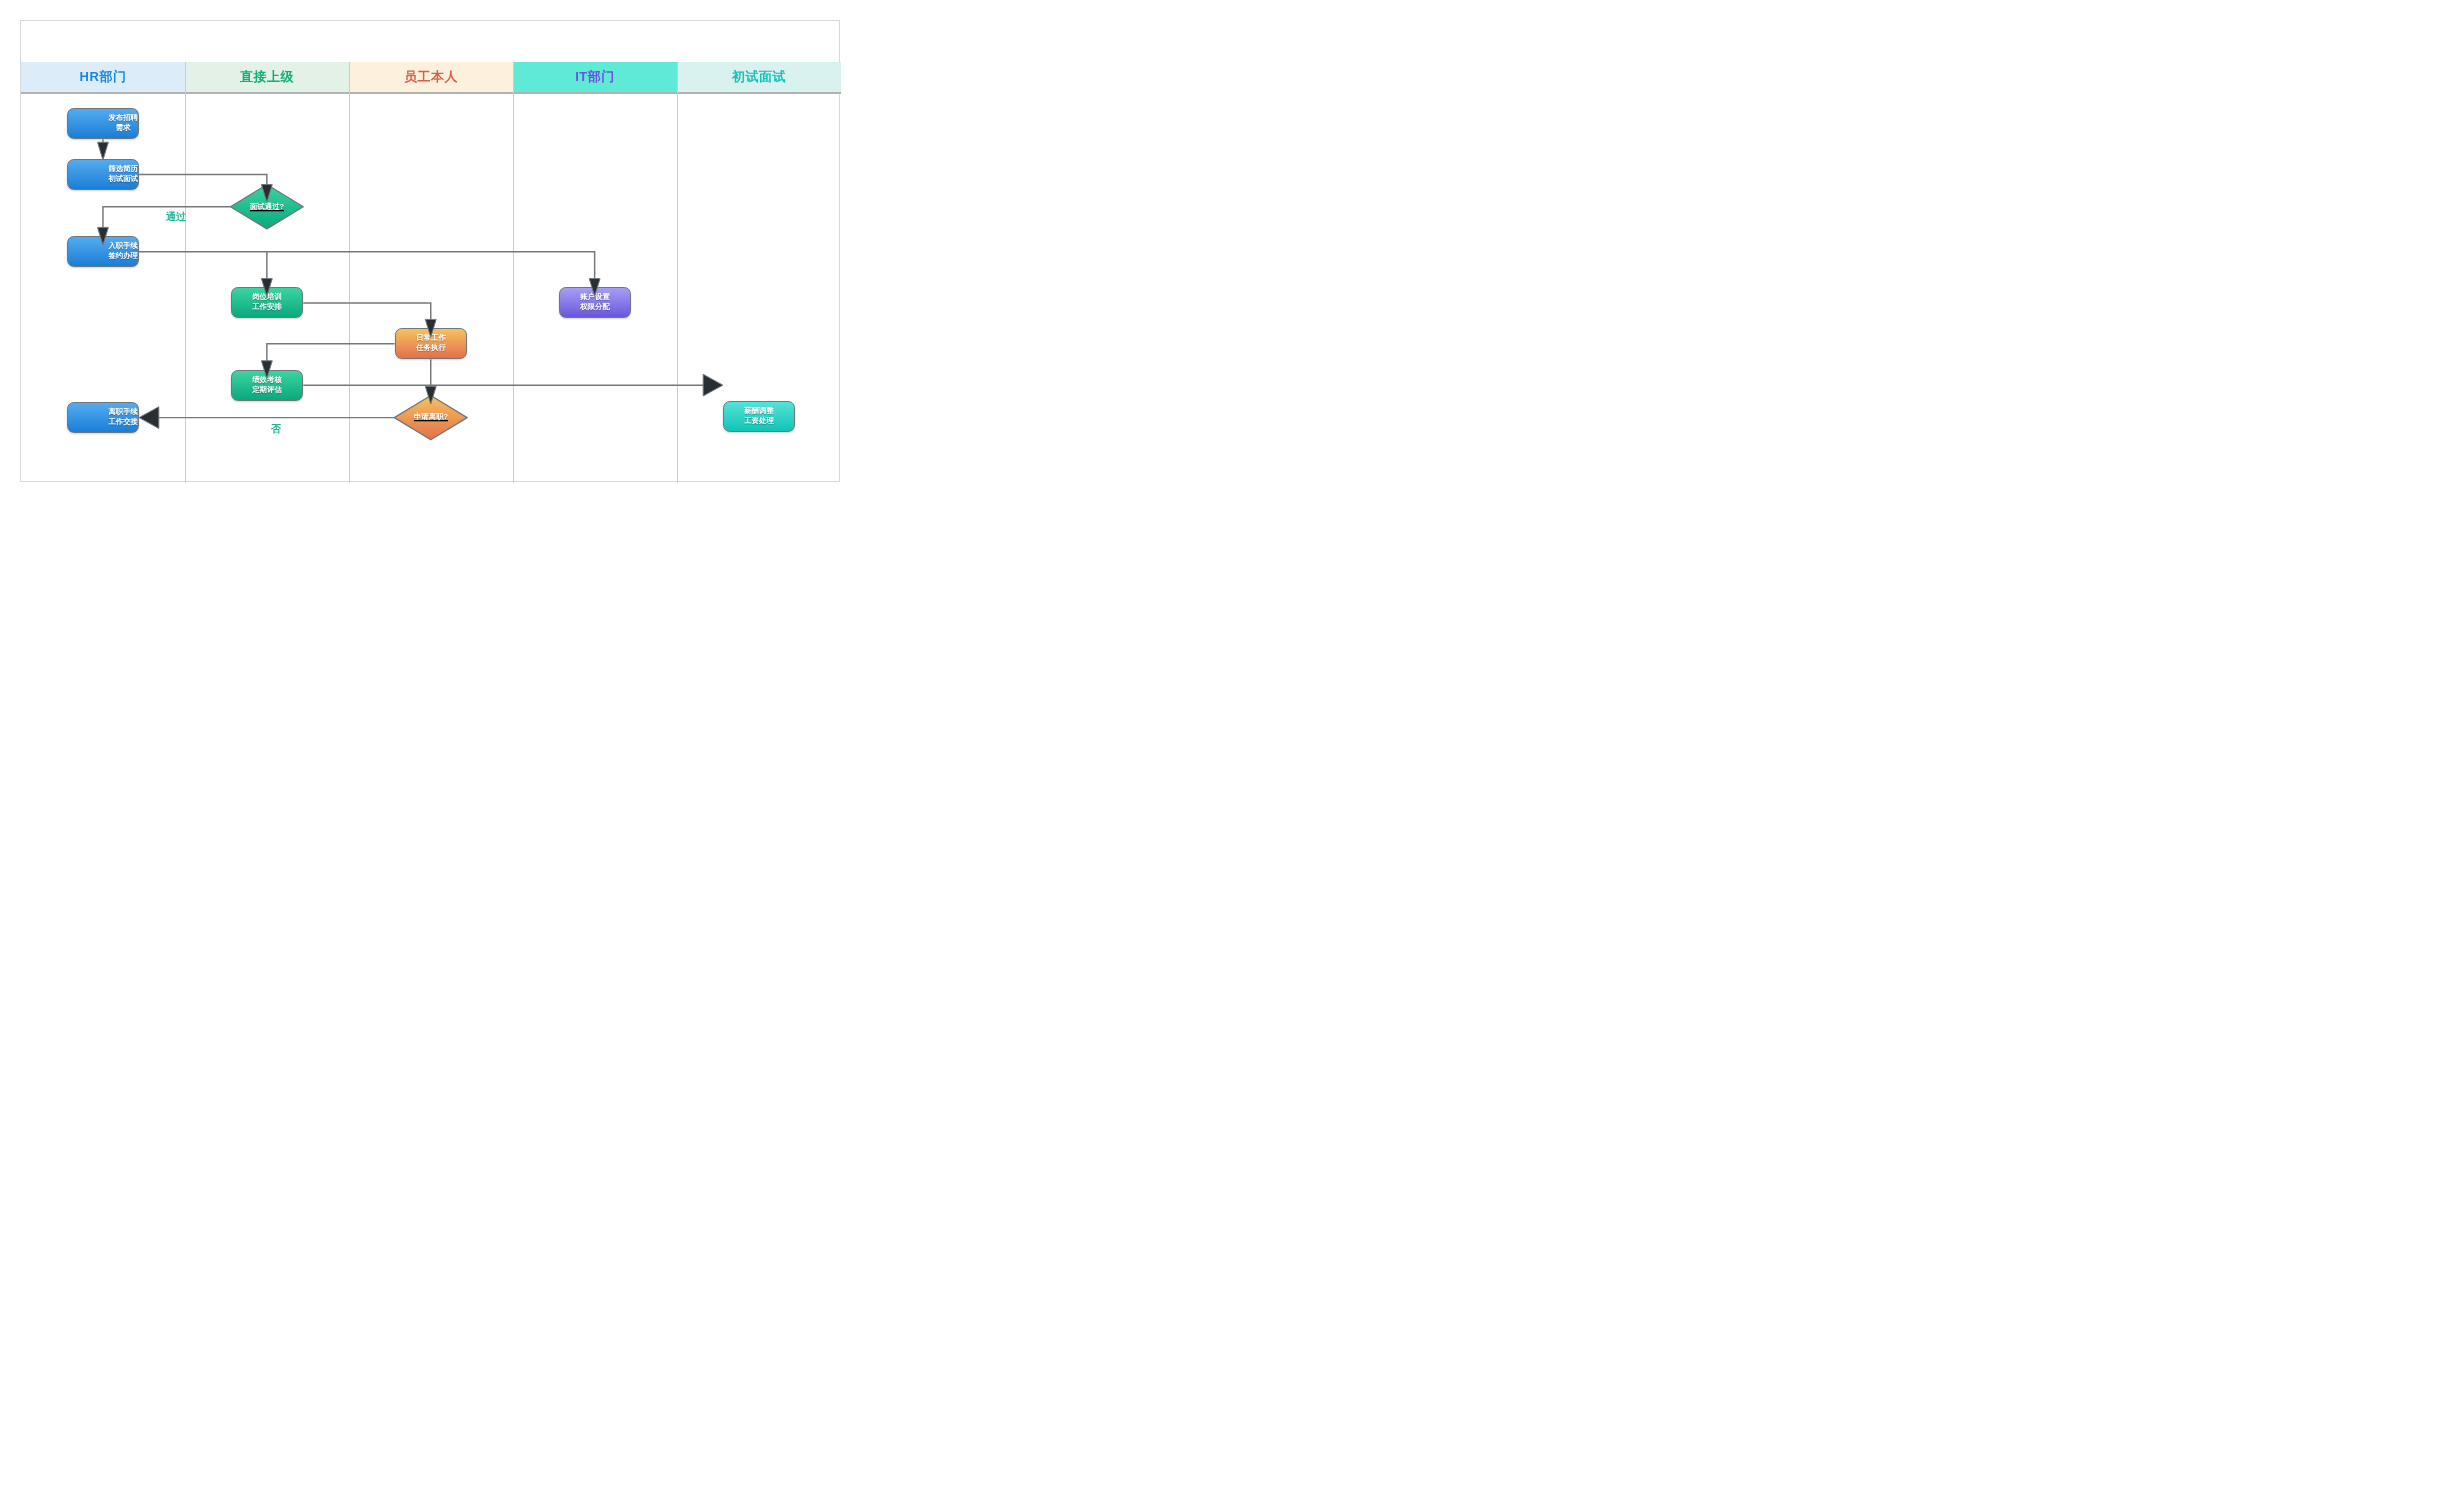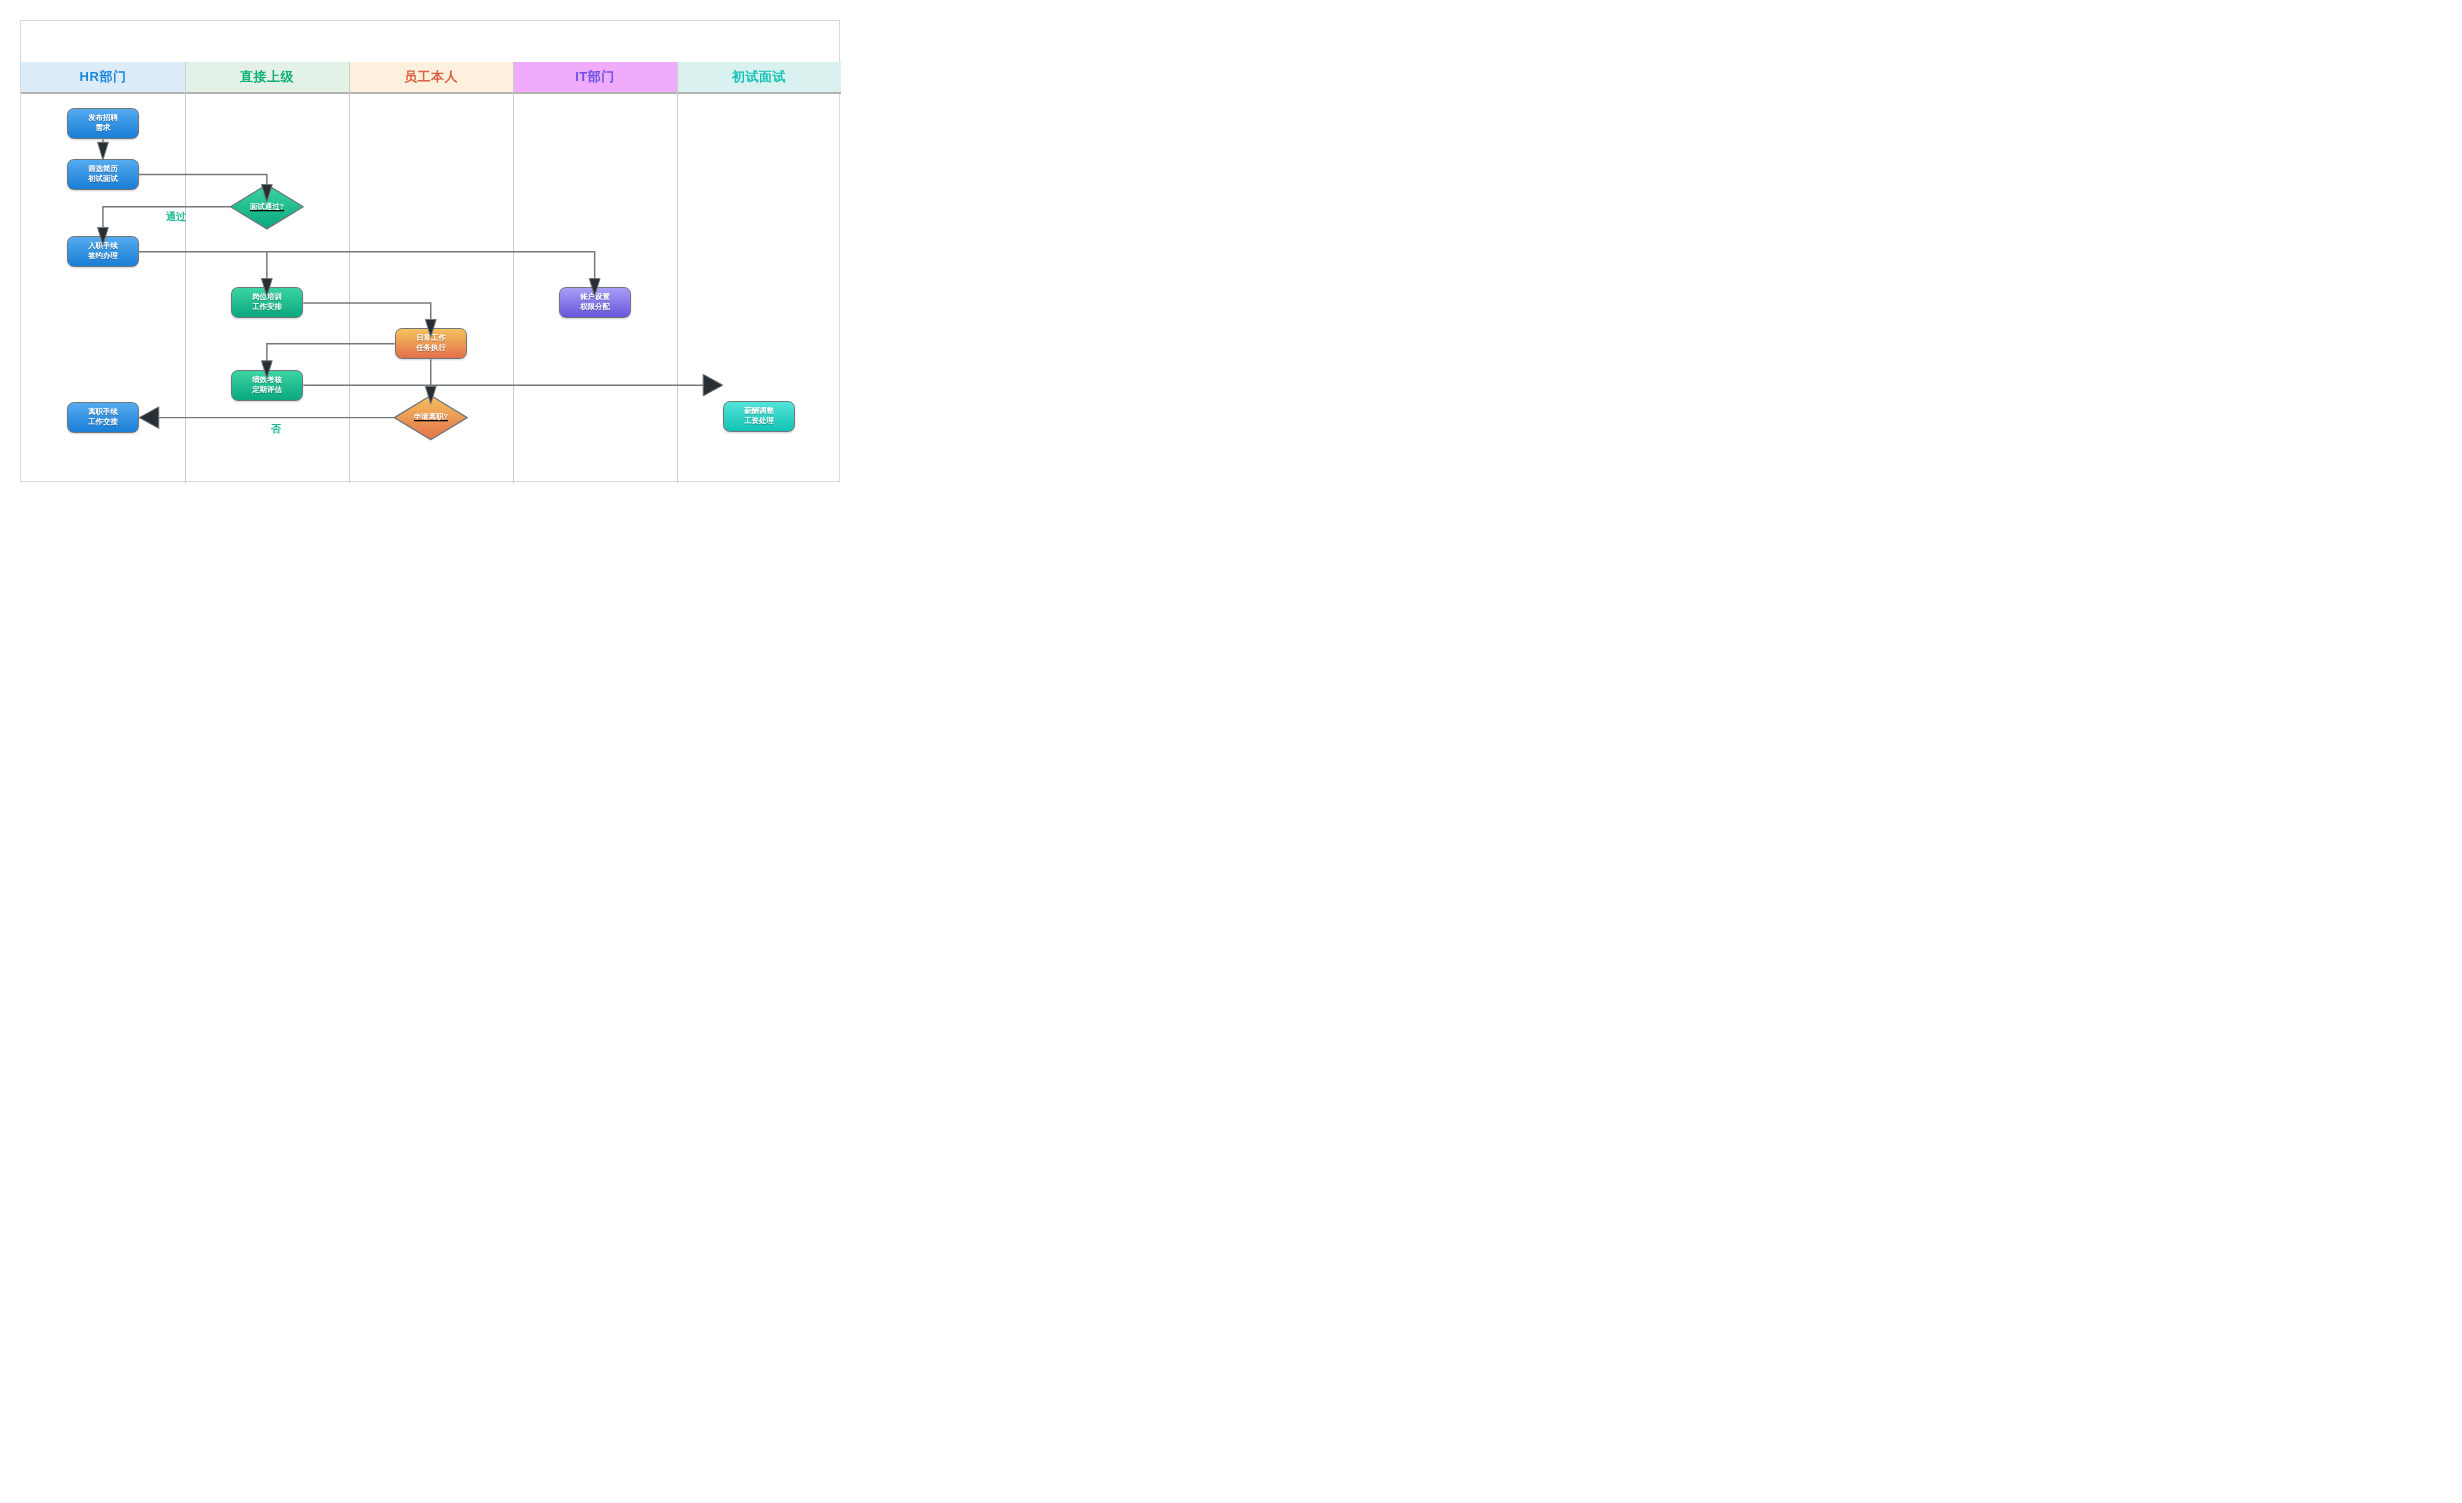--- a/index.html
+++ b/index.html
@@ -13,33 +13,33 @@
             display:flex;align-items:center;justify-content:center;}
   .titlebar h1{margin:0;font-size:15.3px;font-weight:bold;color:#ffffff;letter-spacing:1px;
                text-shadow:0 1px 1.5px rgba(0,0,0,0.35);}
   
   .lane-headers{position:absolute;left:0;top:41px;width:820px;height:30px;display:flex;}
   .lane-header{flex:1 1 0;display:flex;align-items:center;justify-content:center;
                font-size:13px;font-weight:bold;letter-spacing:0.5px;}
   .lane-hr{background:#ddecf9;color:#1a87dc;}
   .lane-sup{background:#e4f1e6;color:#10b179;font-family:Liberation Serif, serif;}
   .lane-emp{background:#fdf1de;color:#dd5f43;}
-  .lane-it{background:#f0abfc;color:#6a53e2;}
+  .lane-it{background:#5eead4;color:#6a53e2;}
   .lane-fin{background:#d9f1ef;color:#14c3b6;}
   .header-band{position:absolute;left:0;top:71px;width:820px;height:2.5px;background:#b2b2b2;}
   
   .lane-divider{position:absolute;top:41px;width:0.5px;height:421px;background:#cccccc;}
   .ld1{left:164px;} .ld2{left:328px;} .ld3{left:492px;} .ld4{left:656px;}
   
   .node{position:absolute;width:72px;height:31px;border:1.2px solid #70767a;border-radius:6.9px;
         box-sizing:border-box;display:flex;align-items:center;justify-content:center;
         box-shadow:0 1px 2px rgba(0,0,0,0.18);z-index:2;cursor:default;}
   .node-label{white-space:pre-line;text-align:center;color:#ffffff;font-weight:bold;
               font-size:7.4px;line-height:1.35;text-shadow:0 1px 1px rgba(0,0,0,0.3);}
-  .pal-blue{background:linear-gradient(180deg,#55abef 0%,#1a7ed6 100%);}
+  .pal-blue{background:linear-gradient(180deg,#55abef 0%,#1a7ed6 100%);justify-content:flex-end;}
   .pal-green{background:linear-gradient(180deg,#3bd4a2 0%,#0ba87e 100%);}
   .pal-orange{background:linear-gradient(180deg,#f6c25f 0%,#e2714a 100%);}
   .pal-purple{background:linear-gradient(180deg,#a79ef5 0%,#6857dd 100%);}
   .pal-teal{background:linear-gradient(180deg,#55e3d8 0%,#10c4b5 100%);margin-top:31px;}
   .n-publish{left:46px;top:87px;}
   .n-screen{left:46px;top:138px;}
   .n-onboard{left:46px;top:215px;}
   .n-offboard{left:46px;top:381px;}
   .n-training{left:210px;top:266px;}
   .n-review{left:210px;top:349px;}

